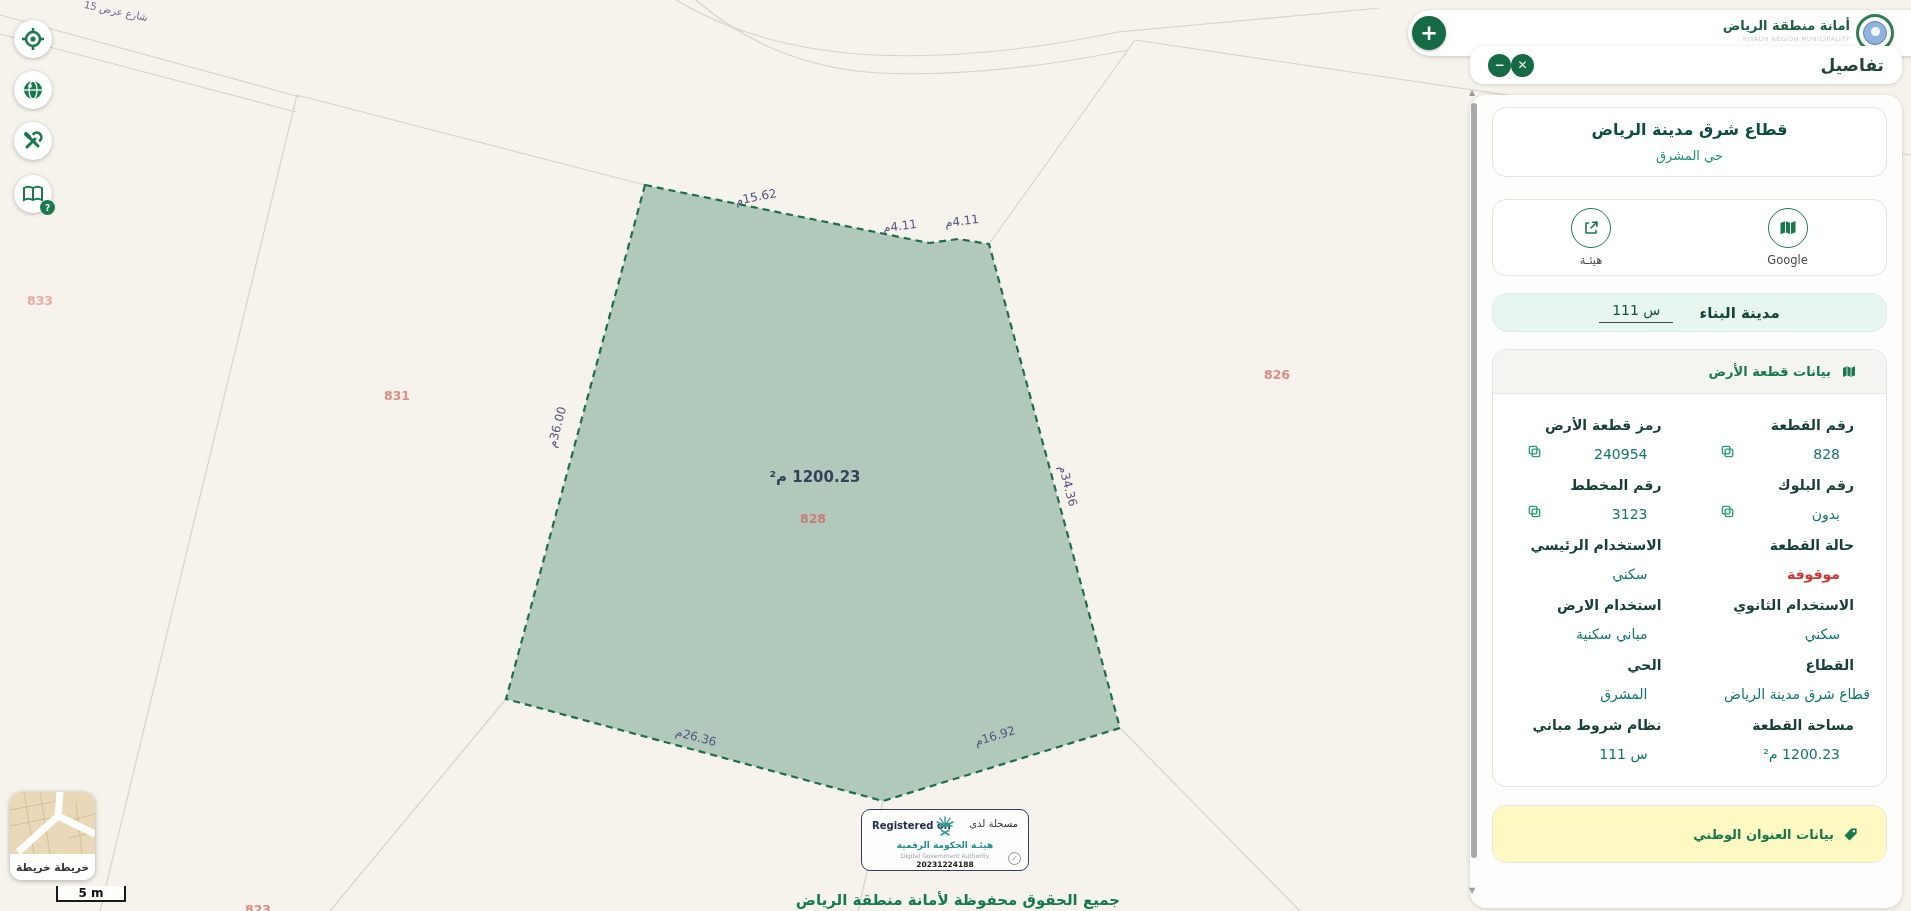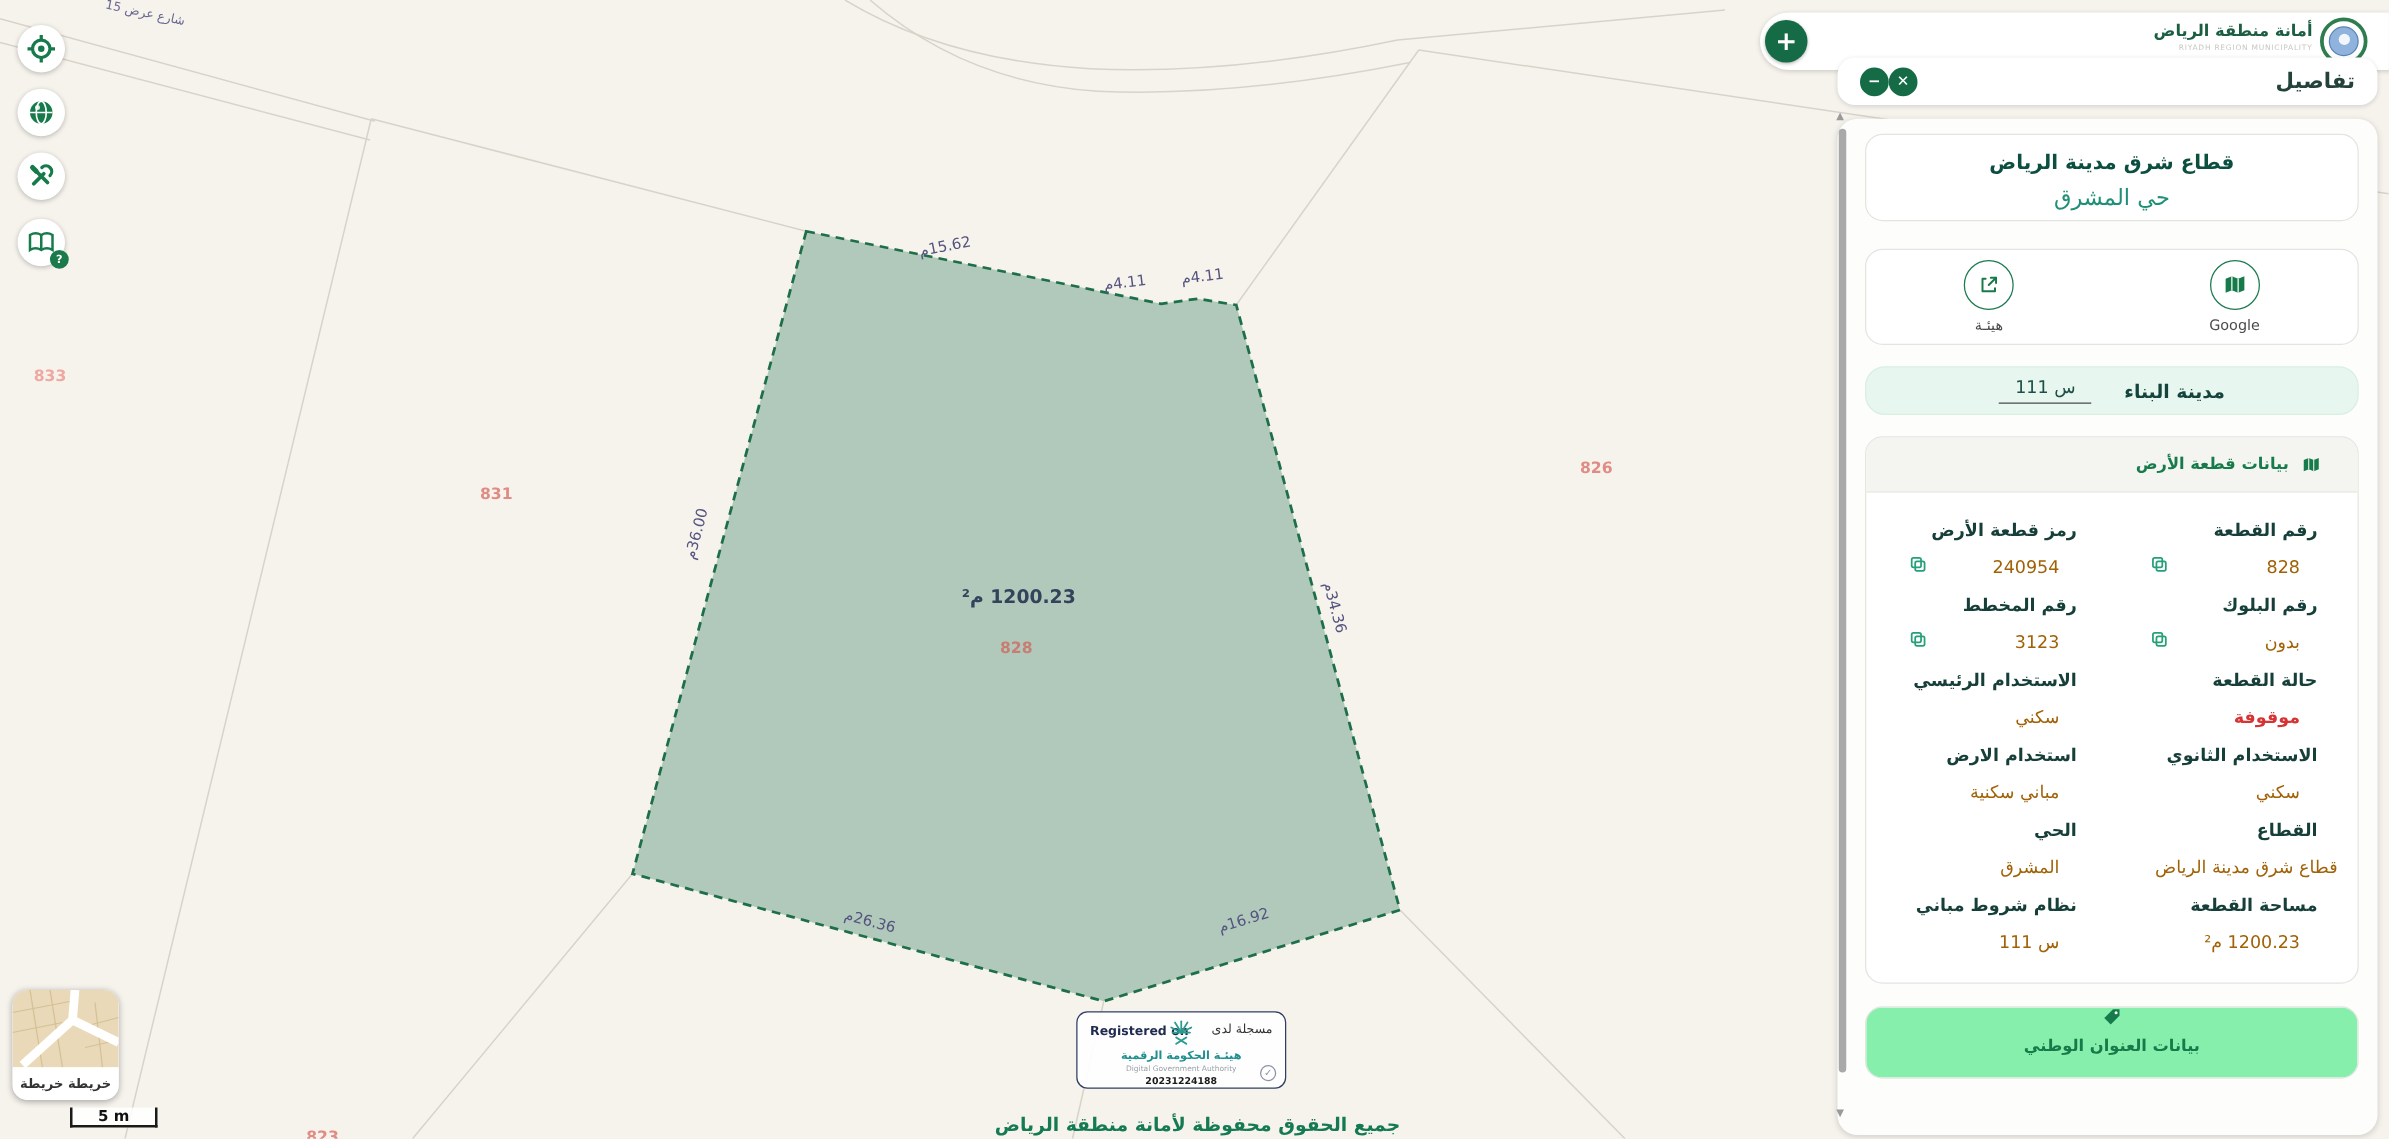--- a/index.html
+++ b/index.html
@@ -75,46 +75,46 @@
     display:flex; align-items:center; justify-content:center; font-size:12px; font-weight:bold;
     cursor:pointer; margin-right:9px; }
 
   
   #details-panel { position:absolute; left:1470px; top:95px; width:432px; height:813px; background:#fdfdfc;
     border-radius:16px; box-shadow:0 1px 5px rgba(0,0,0,.15); direction:rtl;
     padding:12px 15px 0 22px; }
   .pcard { border:1px solid #e4e4e0; border-radius:14px; background:#fff; }
   #title-card { height:70px; text-align:center; padding-top:12px; }
   #title-card .sector { font-size:16px; font-weight:bold; color:#0c4f41; }
-  #title-card .district { font-size:18px; color:#1f9077; margin-top:9px; }
+  #title-card .district { font-size:13px; color:#1f9077; margin-top:9px; }
   #actions-card { height:77px; margin-top:22px; display:flex; align-items:center; justify-content:space-around; }
   .action-item { display:flex; flex-direction:column; align-items:center; cursor:pointer; }
   .action-circle { width:40px; height:40px; border:1.4px solid #1b7a4f; border-radius:50%;
     display:flex; align-items:center; justify-content:center; background:#fff; }
   .action-label { font-size:11.5px; color:#4a4a4a; margin-top:5px; }
   #building-banner { height:39px; margin-top:17px; background:#e7f6ee; border:1px solid #d8efe2;
     border-radius:16px; display:flex; align-items:center; justify-content:center; gap:26px; }
   #building-banner .bb-label { font-size:15px; font-weight:bold; color:#14443c; }
   #building-banner .bb-value { font-size:14px; color:#1e4f46; border-bottom:1.5px solid #4a4a4a;
     padding:0 13px 4px; cursor:pointer; }
   .section-header { height:44px; background:#f4f4f0; display:flex; align-items:center;
     justify-content:flex-start; padding:0 28px; gap:9px; cursor:pointer; }
   .section-title { font-size:13px; font-weight:bold; color:#177a4b; }
   #land-card { margin-top:17px; overflow:hidden; }
   #land-card .section-header { border-bottom:1px solid #e8e8e4; }
   #fields-grid { display:grid; grid-template-columns:1fr 1fr; padding:18px 4px 14px; }
   .field-cell { height:60px; position:relative; }
   .field-label { font-size:14px; font-weight:bold; color:#173f39; padding-left:8px;
     padding-right:28px; height:30px; line-height:26px; white-space:nowrap; }
-  .field-value { font-size:14px; color:#a16207; text-align:right; padding-right:42px; height:30px;
+  .field-value { font-size:14px; color:#0f766e; text-align:right; padding-right:42px; height:30px;
     line-height:24px; white-space:nowrap; }
   .field-value.red { color:#d63434; font-weight:bold; }
   .copy-icon { position:absolute; left:30px; top:32px; cursor:pointer; }
   #address-card { margin-top:18px; overflow:hidden; }
-  #address-card .section-header { border-bottom:none; height:56px; background:#86efac;flex-direction:column; }
+  #address-card .section-header { border-bottom:none; height:56px; background:#fef9c3; }
 
   
   .pscroll-arrow { position:absolute; font-size:8px; color:#9a9a9a; }
   #pscroll-thumb { position:absolute; left:1471px; top:103px; width:6px; height:755px; background:#a9a9a9;
     border-radius:3px; cursor:pointer; }
 
   svg { display:block; }
 </style>
 </head>
 <body>

